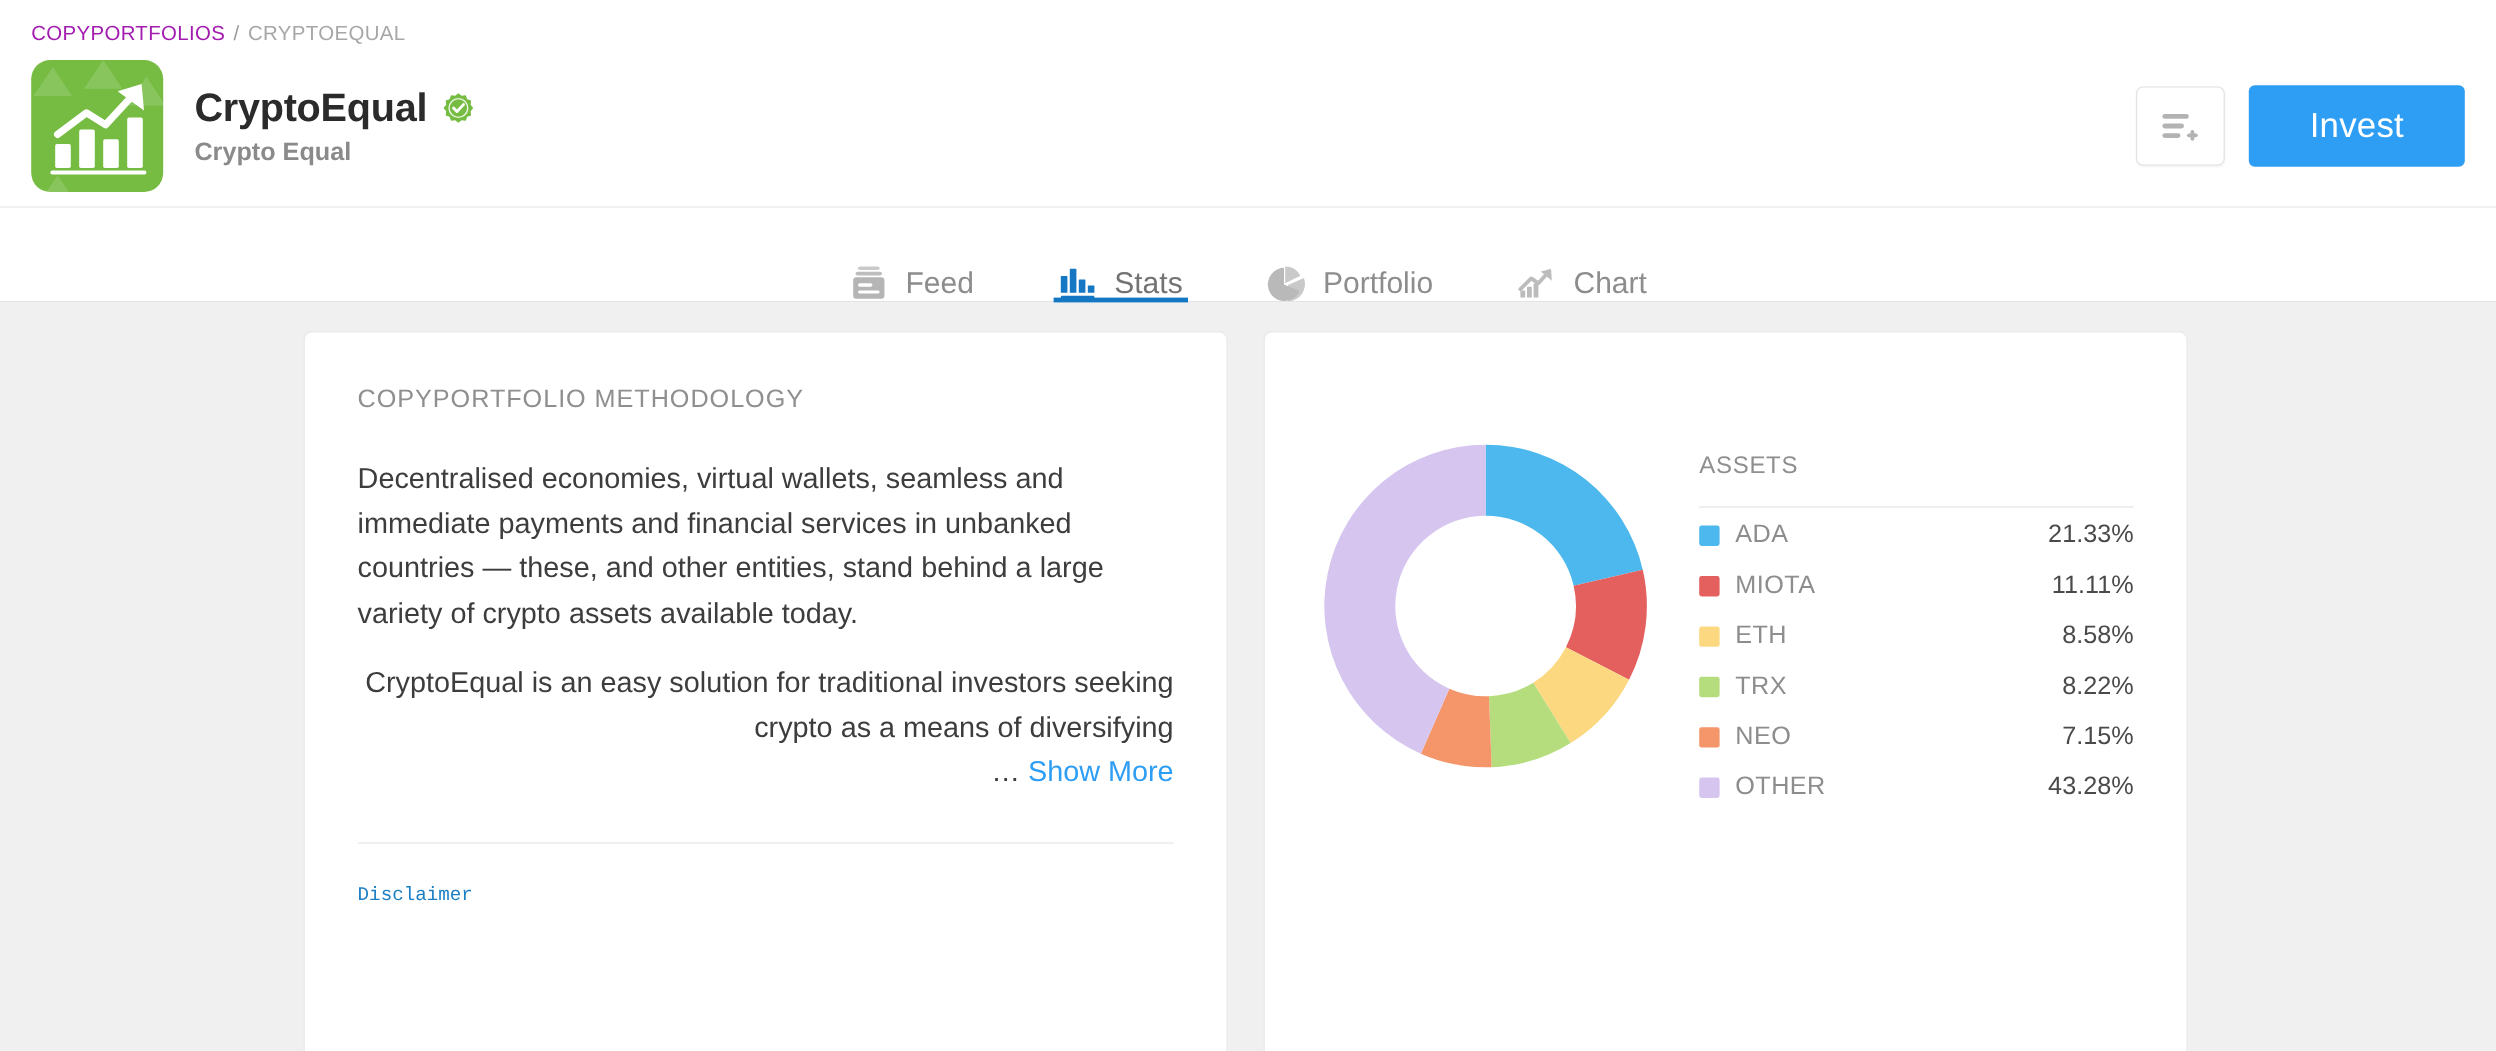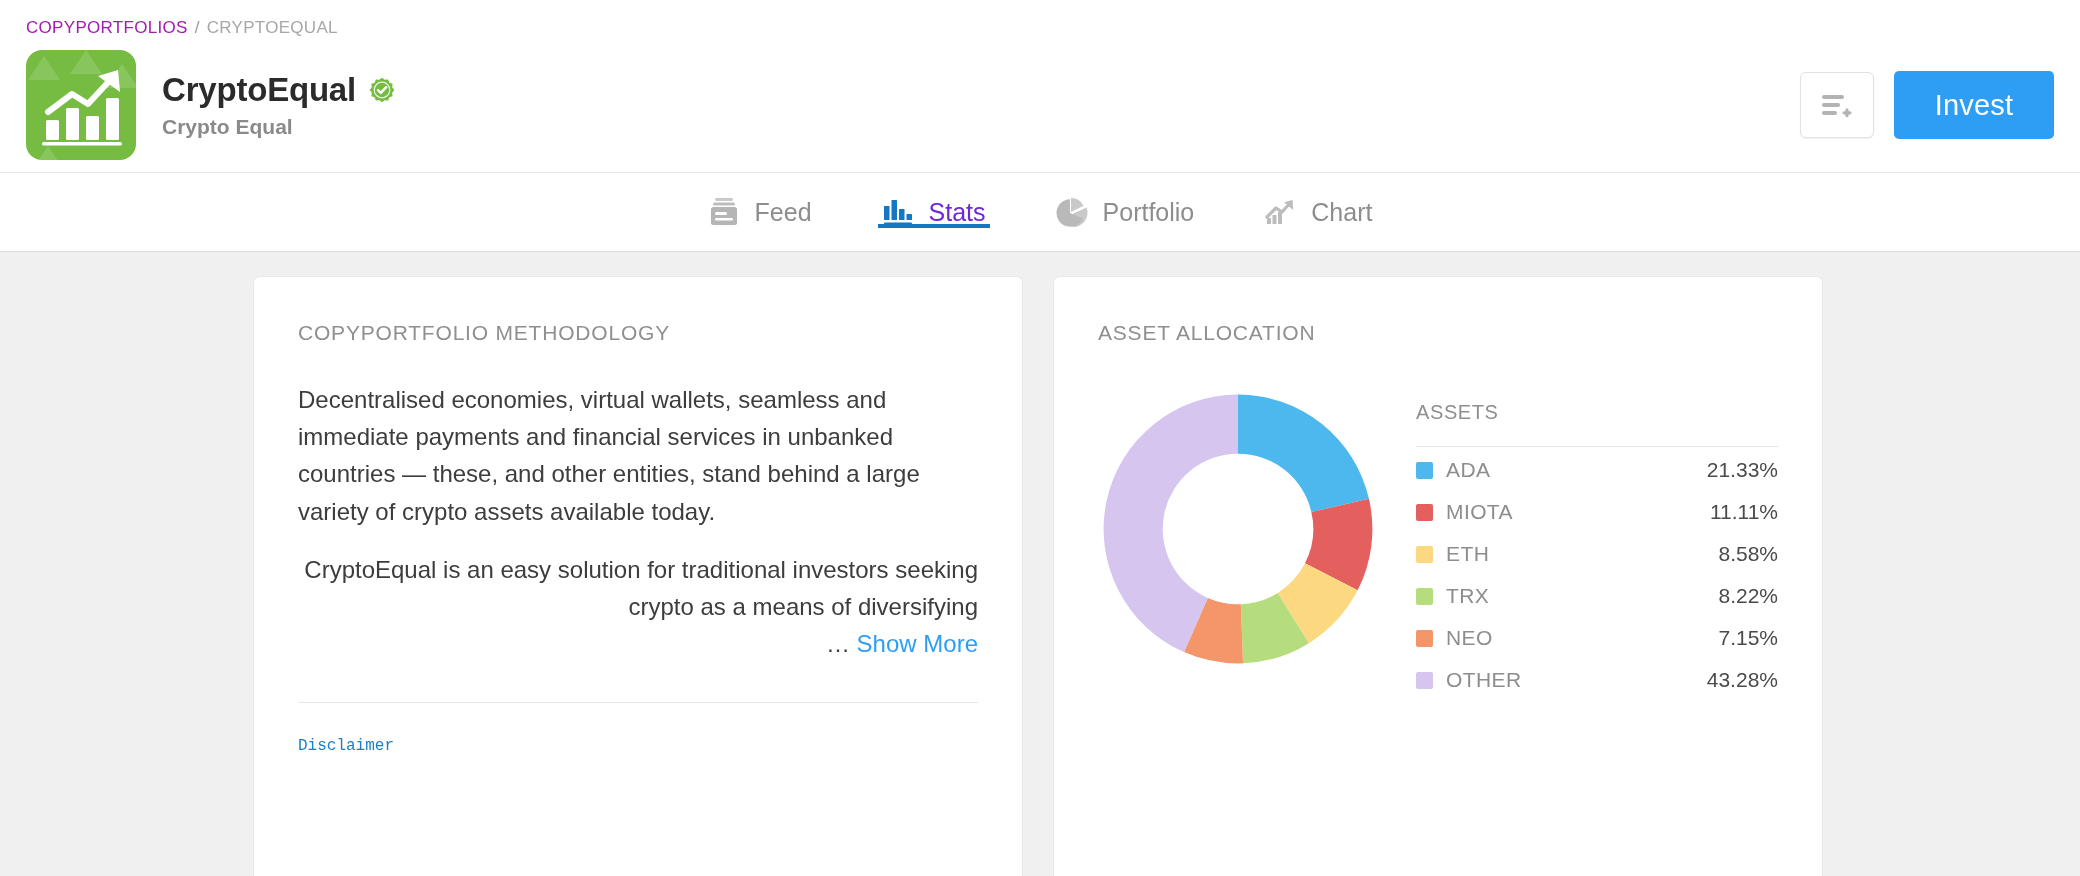--- a/index.html
+++ b/index.html
@@ -63,54 +63,54 @@
   .icon-btn {
     width: 74px; height: 66px;
     background: #ffffff;
     border: 1px solid #e2e2e2;
     border-radius: 6px;
     box-shadow: 0 1px 2px rgba(0,0,0,0.06);
     display: flex; align-items: center; justify-content: center;
     cursor: pointer;
   }
   .invest-btn {
-    width: 160px; height: 68px;
+    width: 180px; height: 68px;
     background: #2e9ef4;
     border: none;
     border-radius: 5px;
     color: #ffffff;
     font-size: 29px;
     font-family: "Liberation Sans", sans-serif;
     cursor: pointer;
     letter-spacing: 0.2px;
   }
 
   
   .tabs-bar {
     height: 80px;
     border-top: 1px solid #e8e8e8;
     border-bottom: 1px solid #dcdcdc;
     background: #ffffff;
     display: flex;
-    align-items: center;
+    align-items: flex-end;
     justify-content: center;
     gap: 62px;
   }
   .tab {
     display: flex;
     align-items: center;
     gap: 15px;
     padding: 0 4px;
     cursor: pointer;
     position: relative;
     color: #8d8d8d;
     font-size: 25px;
   }
   .tab .tab-ico { display: flex; align-items: center; }
-  .tab.active { color: #6d28d9; }
+  .tab.active { color: #737373; }
   .tab.active::after {
     content: "";
     position: absolute;
     left: 0; right: 0; bottom: -1px;
     height: 4px;
     background: #1377c4;
   }
 
   
   .content {
@@ -328,21 +328,20 @@
     <div class="body-text p2">
       <span>CryptoEqual is an easy solution for traditional investors seeking crypto as a means of diversifying</span><br>
       <span class="ellipsis">…</span>
       <span class="link">Show More</span>
     </div>
     <div class="divider"></div>
     <span class="disclaimer">Disclaimer</span>
   </div>
 
   <div class="card card-alloc">
-    <div class="card-title">ASSET ALLOCATION</div>
 
     <div class="alloc-body">
       <div class="donut-wrap">
         <svg class="donut" id="donut" width="280" height="280" viewBox="0 0 200 200">
             <path d="M 100 4 A 96 96 0 0 1 193.55542120998666 78.473663520655 L 152.39103587759251 87.9452515715668 A 53.760000000000005 53.760000000000005 0 0 0 100 46.239999999999995 Z" fill="#4cb8ed"></path>
             <path d="M 193.55542120998666 78.473663520655 A 96 96 0 0 1 185.40642897086036 143.83767660865917 L 147.8276002236818 124.54909890084915 A 53.760000000000005 53.760000000000005 0 0 0 152.39103587759251 87.9452515715668 Z" fill="#e4605e"></path>
             <path d="M 185.40642897086036 143.83767660865917 A 96 96 0 0 1 150.64337910211185 181.5551847102303 L 128.36029229718264 145.67090343772895 A 53.760000000000005 53.760000000000005 0 0 0 147.8276002236818 124.54909890084915 Z" fill="#fcd980"></path>
             <path d="M 150.64337910211185 181.5551847102303 A 96 96 0 0 1 103.59999393345286 195.93247648048654 L 102.0159966027336 153.72218682907246 A 53.760000000000005 53.760000000000005 0 0 0 128.36029229718264 145.67090343772895 Z" fill="#b6dd7d"></path>
             <path d="M 103.59999393345286 195.93247648048654 A 96 96 0 0 1 61.44963642714994 187.9196762300742 L 78.41179639920396 149.23501868884156 A 53.760000000000005 53.760000000000005 0 0 0 102.0159966027336 153.72218682907246 Z" fill="#f4956a"></path>
             <path d="M 61.44963642714994 187.9196762300742 A 96 96 0 0 1 100.00000000000007 4 L 100.00000000000004 46.239999999999995 A 53.760000000000005 53.760000000000005 0 0 0 78.41179639920396 149.23501868884156 Z" fill="#d5c5ef"></path>

